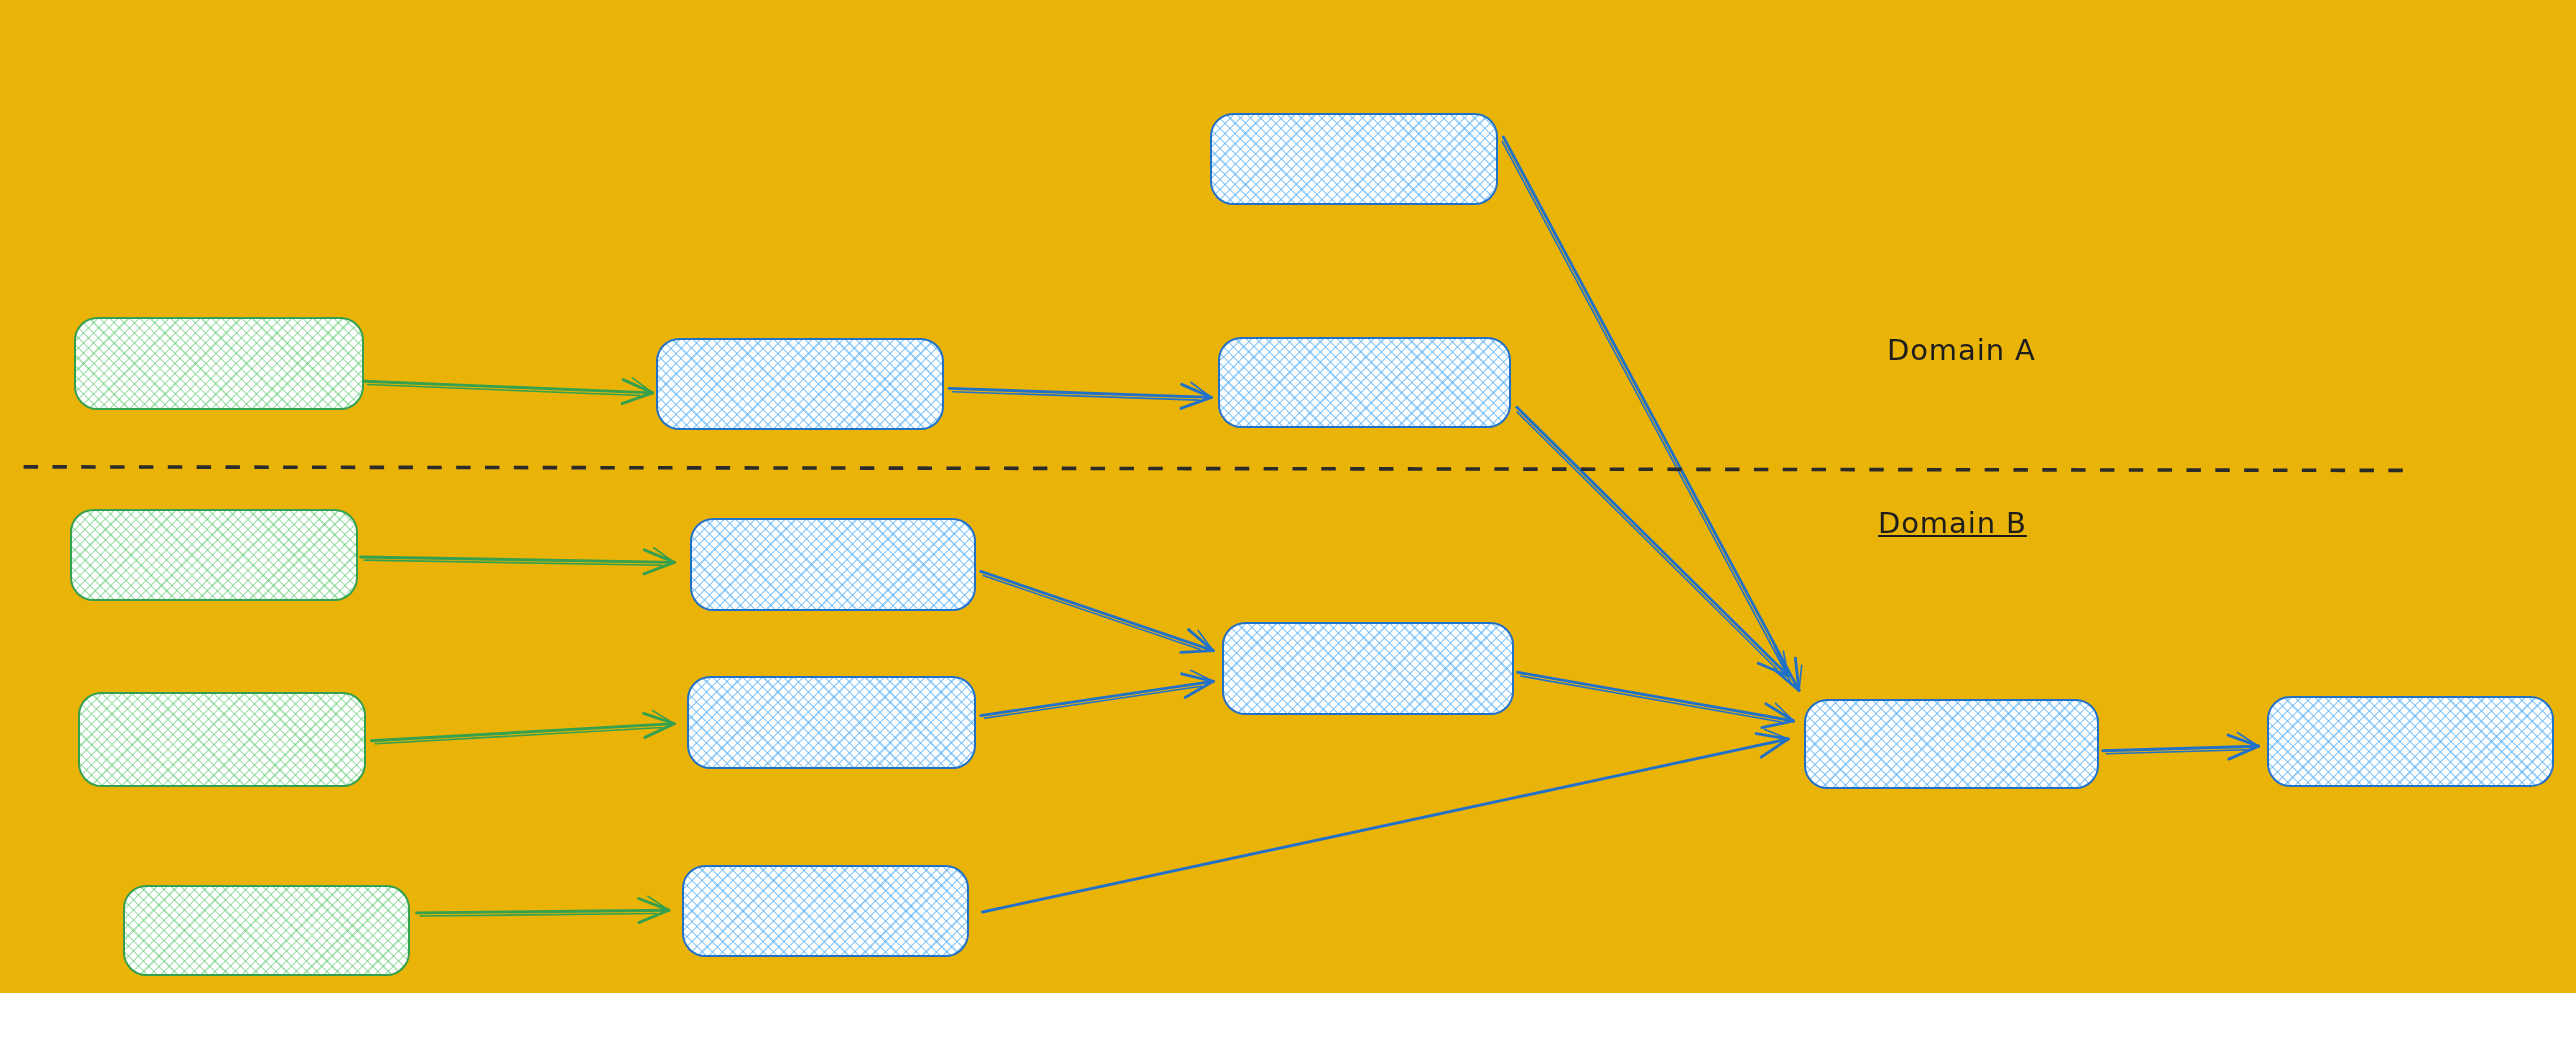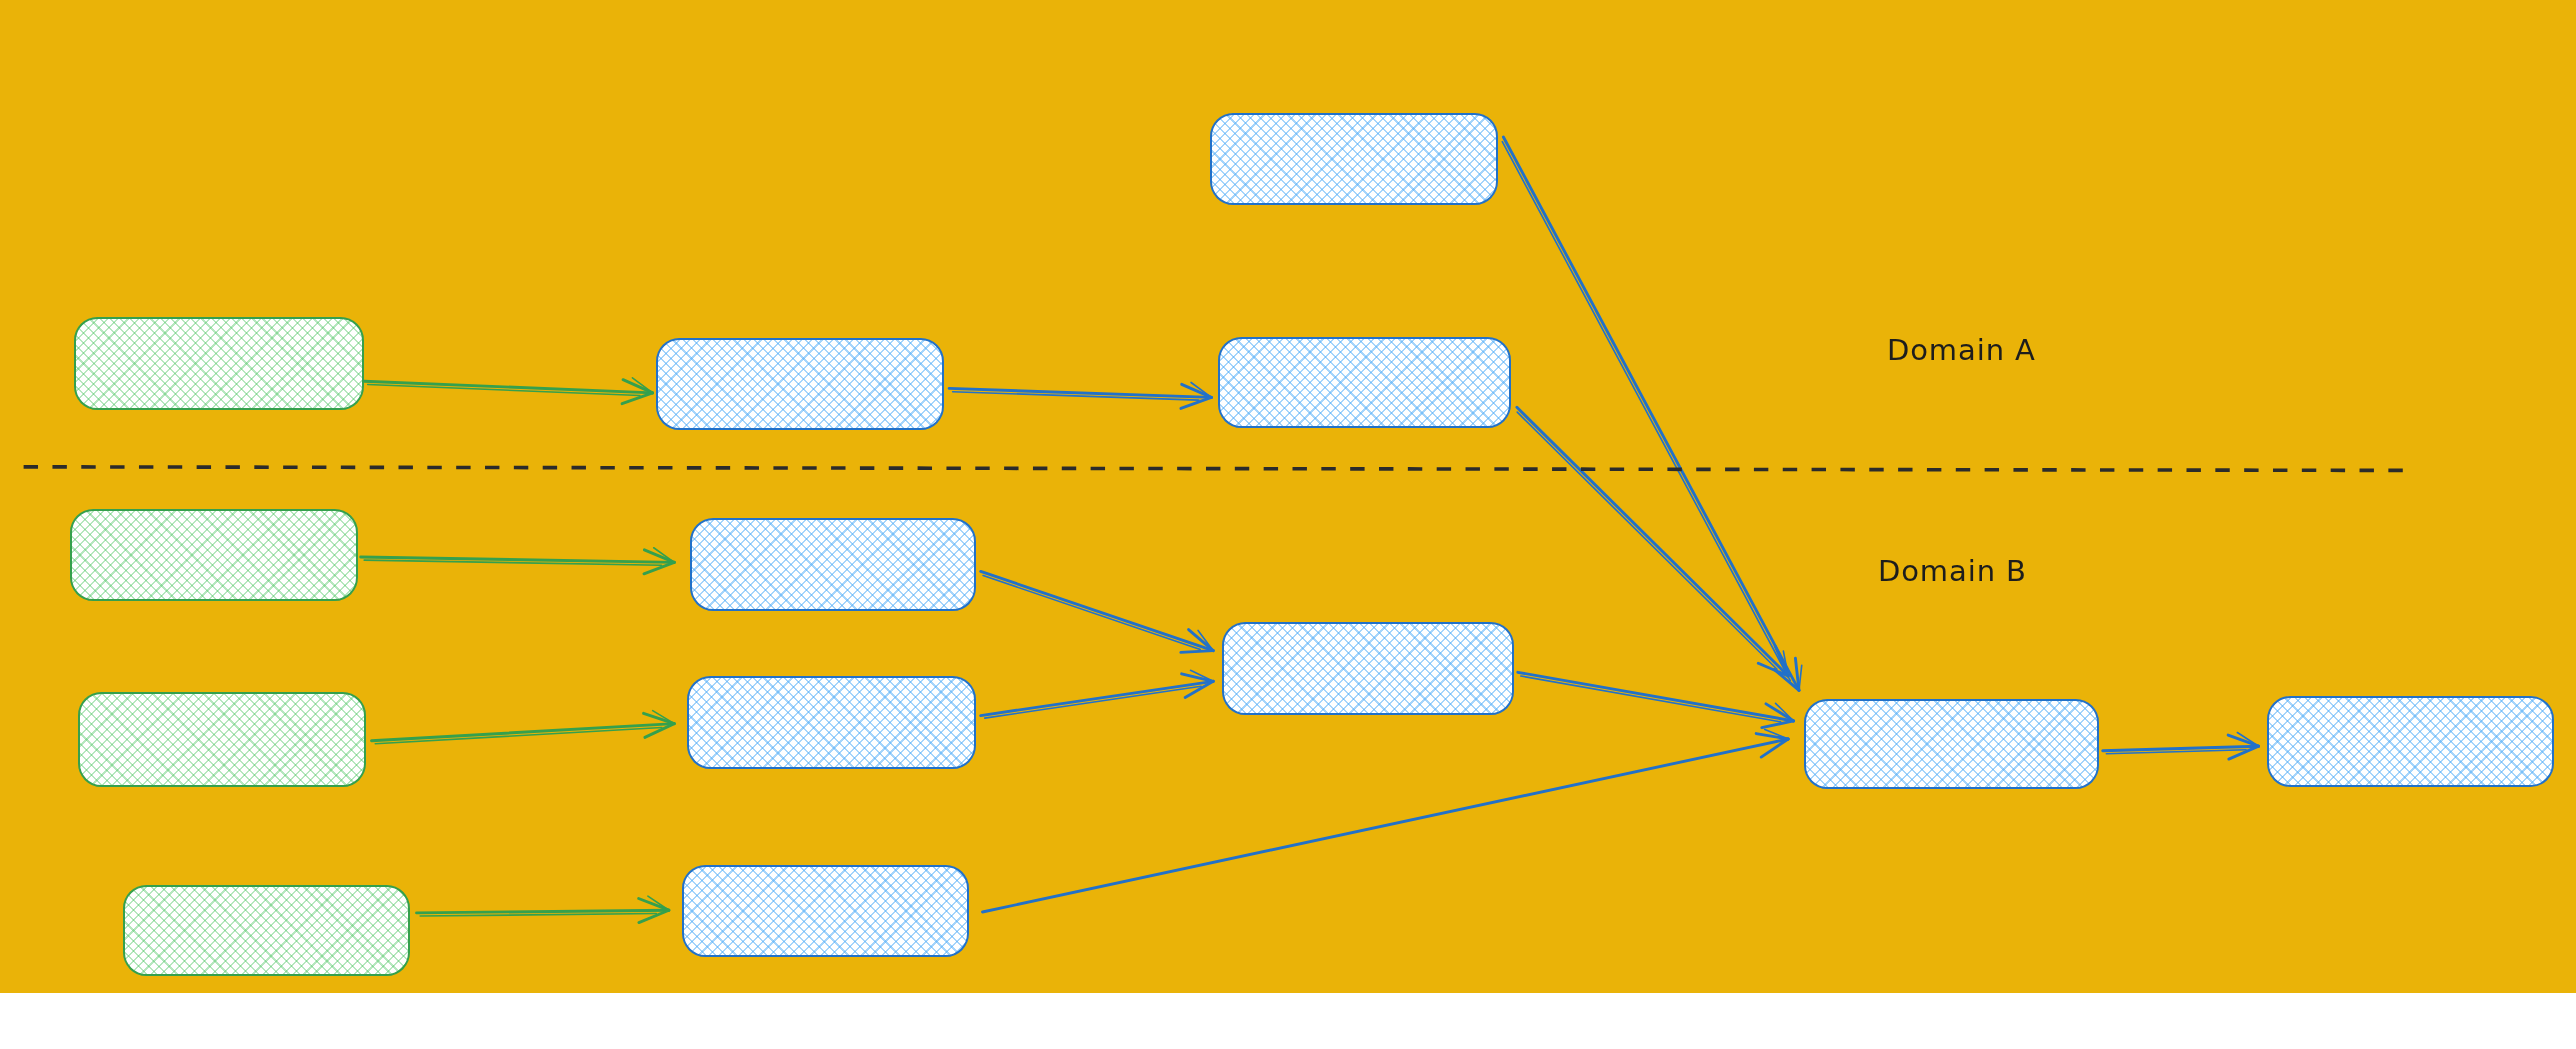--- a/index.html
+++ b/index.html
@@ -41,21 +41,21 @@
   }
   .domain-label {
     position: absolute;
     font-size: 29px;
     letter-spacing: 0.9px;
     color: #1d1d1d;
     white-space: nowrap;
     user-select: none;
   }
   #label-domain-a { left: 1887px; top: 333px; }
-  #label-domain-b { left: 1878px; top: 554px; }
+  #label-domain-b { left: 1878px; top: 506px; text-decoration: underline; }
 </style>
 </head>
 <body>
 
 <div class="canvas">
   <svg class="edges" id="edges-svg" viewBox="0 0 2858 1164" xmlns="http://www.w3.org/2000/svg">
       <g>
         <line x1="404" y1="423" x2="724" y2="436" stroke="#35a04d" stroke-width="3.2" stroke-linecap="round"></line>
         <line x1="407.8546329862474" y1="426.6594814579846" x2="709.8694681415449" y2="438.9288341361686" stroke="#35a04d" stroke-width="1.8" stroke-linecap="round"></line>
         <line x1="724" y1="436" x2="691.1376509825884" y2="421.30081576896765" stroke="#35a04d" stroke-width="3.2" stroke-linecap="round"></line>

